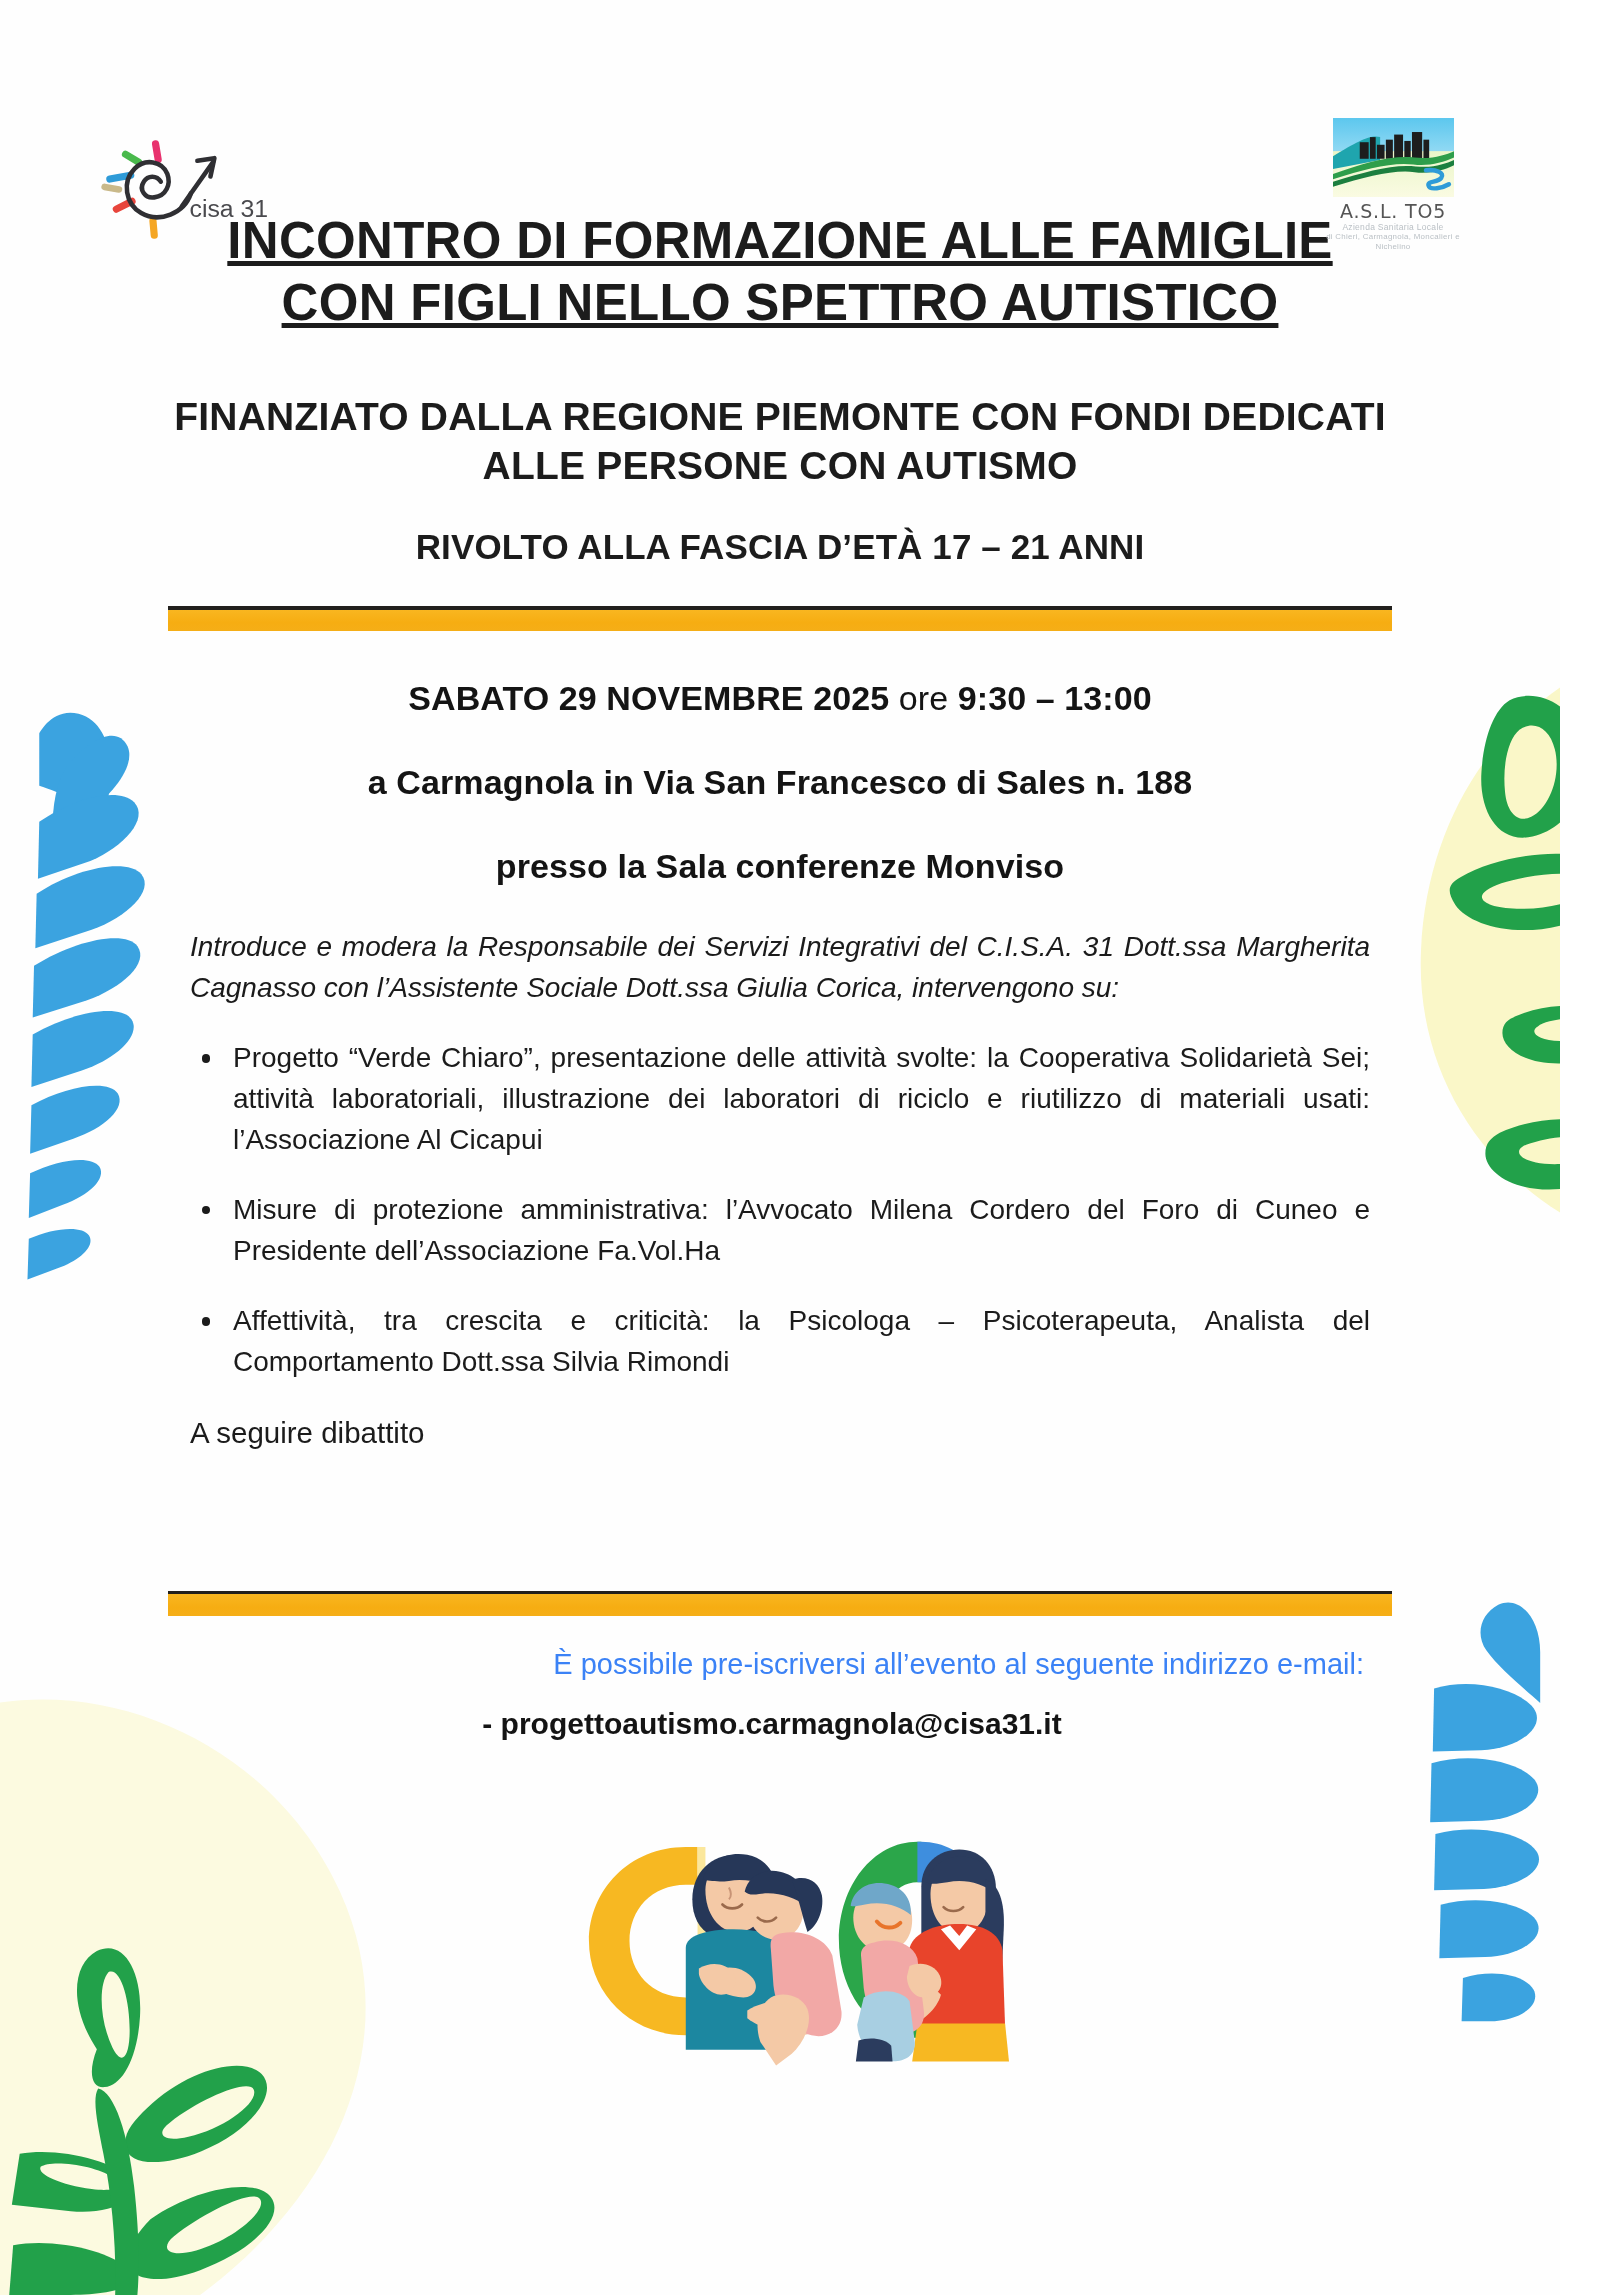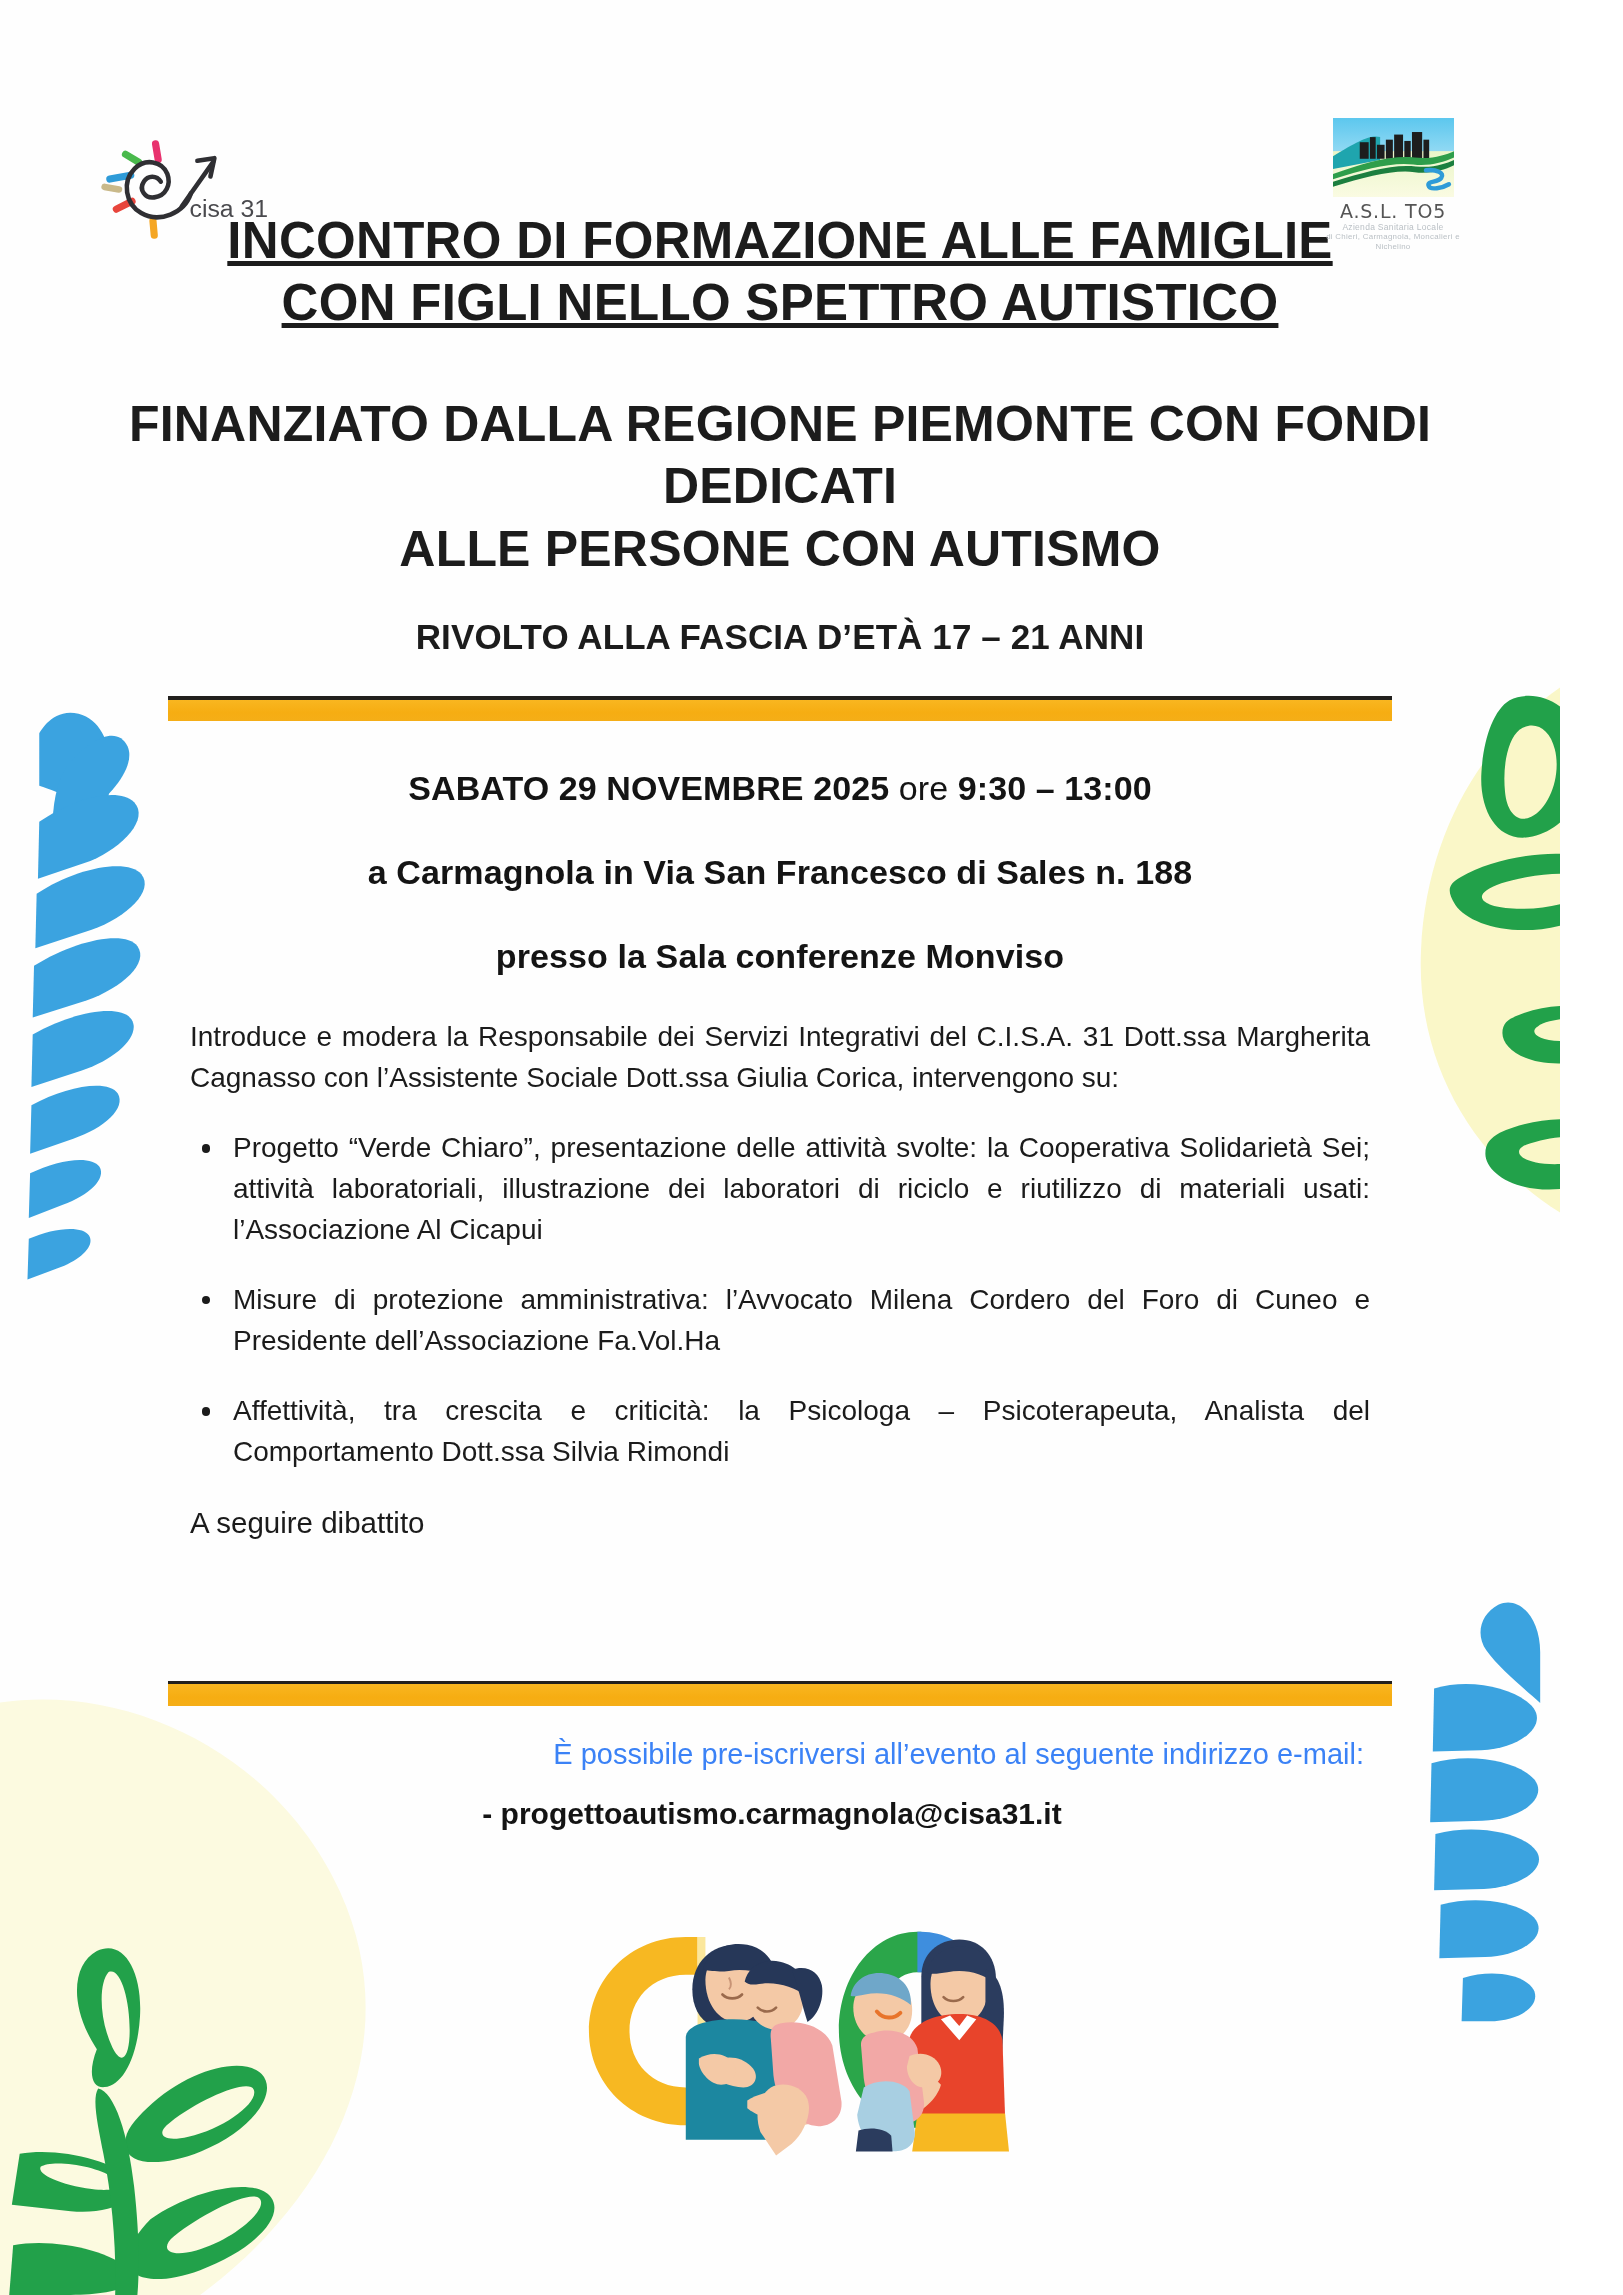--- a/index.html
+++ b/index.html
@@ -86,21 +86,21 @@
     line-height: 1.20;
     letter-spacing: 0.3px;
     color: #1c1c1c;
     margin: 14.4px 137px 0 137px;
     text-decoration: underline;
   }
   .title-sub {
     text-align: center;
     font-family: "Liberation Sans", sans-serif;
     font-weight: bold;
-    font-size: 50px;
+    font-size: 39px;
     line-height: 1.25;
     letter-spacing: 0.2px;
     color: #1c1c1c;
     margin: 60px 79px 0 79px;
   }
   .title-target {
     text-align: center;
     font-family: "Liberation Sans", sans-serif;
     font-weight: bold;
     font-size: 35px;
@@ -150,20 +150,21 @@
   
   .body-block {
     margin: 41px 190px 0 190px;
   }
   .intro {
     font-family: "Liberation Sans", sans-serif;
     font-size: 28px;
     line-height: 1.45;
     text-align: justify;
     color: #1b1b1b;
+    font-style: italic;
   }
   ul.bullets {
     list-style: none;
     margin: 30px 0 0 0;
     padding: 0;
   }
   ul.bullets li {
     position: relative;
     padding-left: 43px;
     margin-bottom: 30px;

